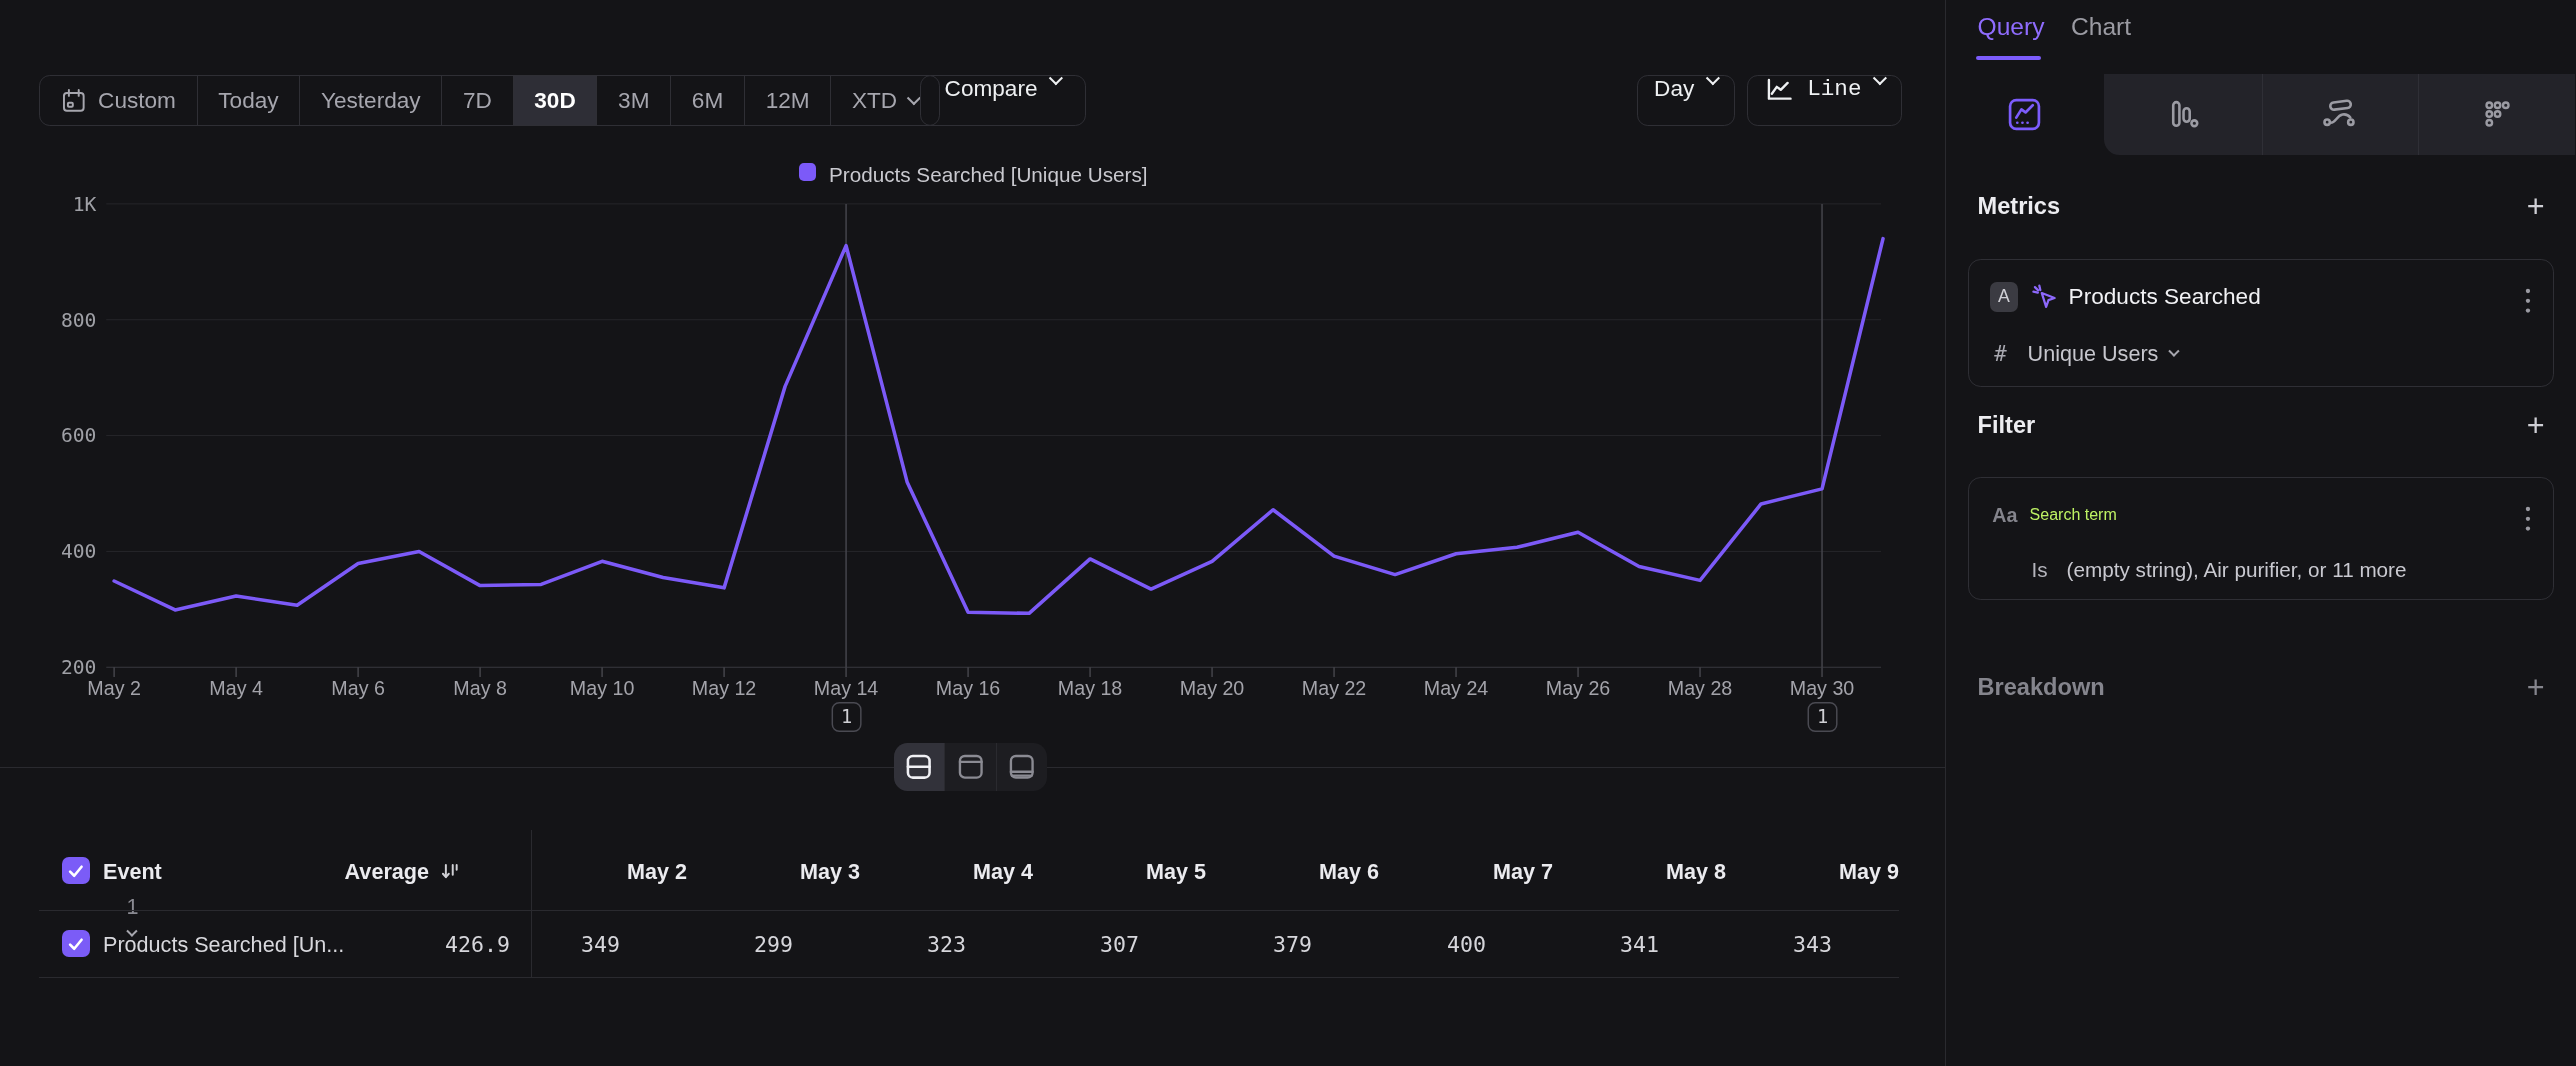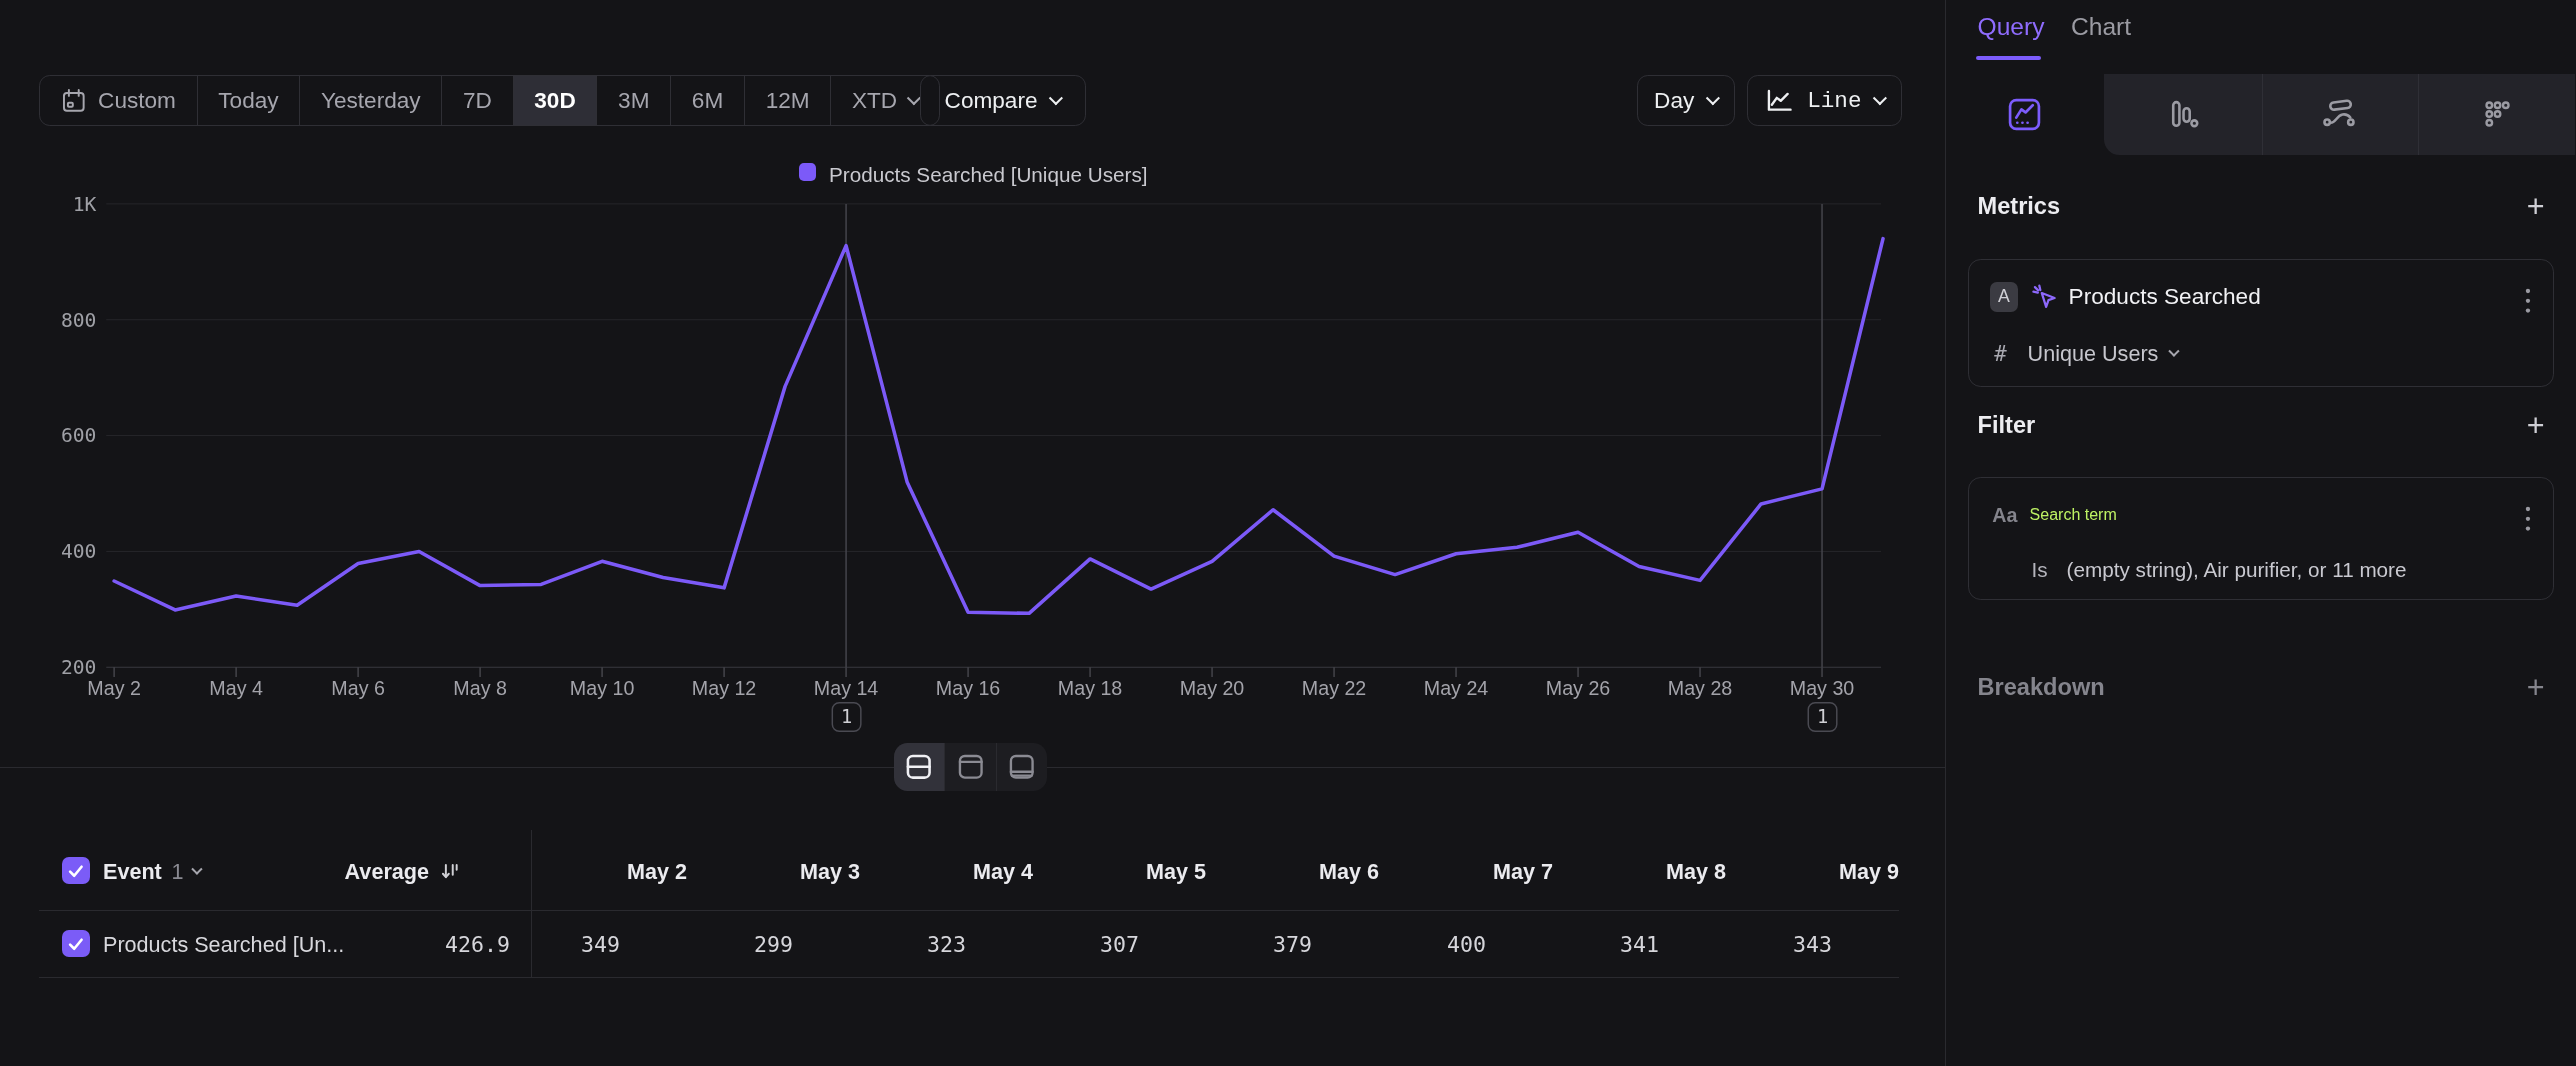--- a/index.html
+++ b/index.html
@@ -15,21 +15,21 @@
   
   .range-group { position:absolute; left:39px; top:75px; height:51px; display:flex; align-items:stretch;
                  border:1px solid #2f2f35; border-radius:10.8px; overflow:hidden; }
   .range-item { display:flex; align-items:center; gap:11.8px; padding:0 20.7px; font-size:22.6px; color:#a6a6ae;
                 border-left:1px solid #2f2f35; cursor:default; white-space:nowrap; }
   .range-item:first-child { border-left:none; }
   .range-item.active { background:#2e2e36; color:#ffffff; font-weight:600; }
   .chev { display:inline-block; width:9.8px; height:9.8px; border-right:2.4px solid currentColor;
           border-bottom:2.4px solid currentColor; transform:rotate(45deg) translate(-2px,-2px); }
   .chev.dim { color:#a6a6ae; }
-  .btn { position:absolute; top:75px; height:51px; display:flex; align-items:center; justify-content:center;
+  .btn { position:absolute; top:75px; height:51px; display:flex; align-items:flex-start; justify-content:center;
          gap:13.8px; border:1px solid #2f2f35; border-radius:10.8px; font-size:22.6px; color:#eef0f2; padding:0 23.6px; }
   #compare-btn { left:920px; }
   #day-btn { left:1637px; width:98px; padding:0; }
   #line-btn { left:1747px; width:155px; padding:0;font-family:Liberation Mono, monospace; }
 
   
   #legend { position:absolute; left:0; top:163px; width:1946px; display:flex; justify-content:center;
             align-items:flex-start; gap:12.8px; }
   #legend .swatch { width:17.7px; height:17.7px; border-radius:4.9px; background:#7c5af8; }
   #legend .label { font-size:20.7px; color:#c9c9cf; }
@@ -224,21 +224,21 @@
         </svg>
       </div>
     </div>
 
     <div id="t-header">
       <span class="checkbox" style="left:62px; top:25.6px;">
         <svg width="19.7" height="19.7" viewBox="0 0 24 24" fill="none" stroke="#ffffff" stroke-width="3.2" stroke-linecap="round" stroke-linejoin="round">
             <polyline points="5,13 10,18 19,7"></polyline>
           </svg>
       </span>
-      <div class="t-cell" style="left:103px; top:27.6px; display:flex; gap:9.8px; align-items:center;">
+      <div class="t-cell" style="left:103px; top:27.6px; display:flex; gap:9.8px; align-items:center;flex-direction:column;">
         <span class="t-head-text">Event</span>
         <span style="color:#8a8a92;">1</span>
         <span class="chev dim" style="width:7.9px;height:7.9px;"></span>
       </div>
       <div class="t-cell" style="left:295px; top:27.6px; width:215px; display:flex; justify-content:center; gap:9.8px; align-items:center;">
         <span class="t-head-text">Average</span>
         <svg width="21.6" height="21.6" viewBox="0 0 22 22" fill="none" stroke="#d0d0d5" stroke-width="2" stroke-linecap="round" stroke-linejoin="round">
           <line x1="7" y1="4" x2="7" y2="16"></line>
             <polyline points="4,13 7,16.5 10,13"></polyline>
           <line x1="14" y1="4" x2="14" y2="14"></line>

